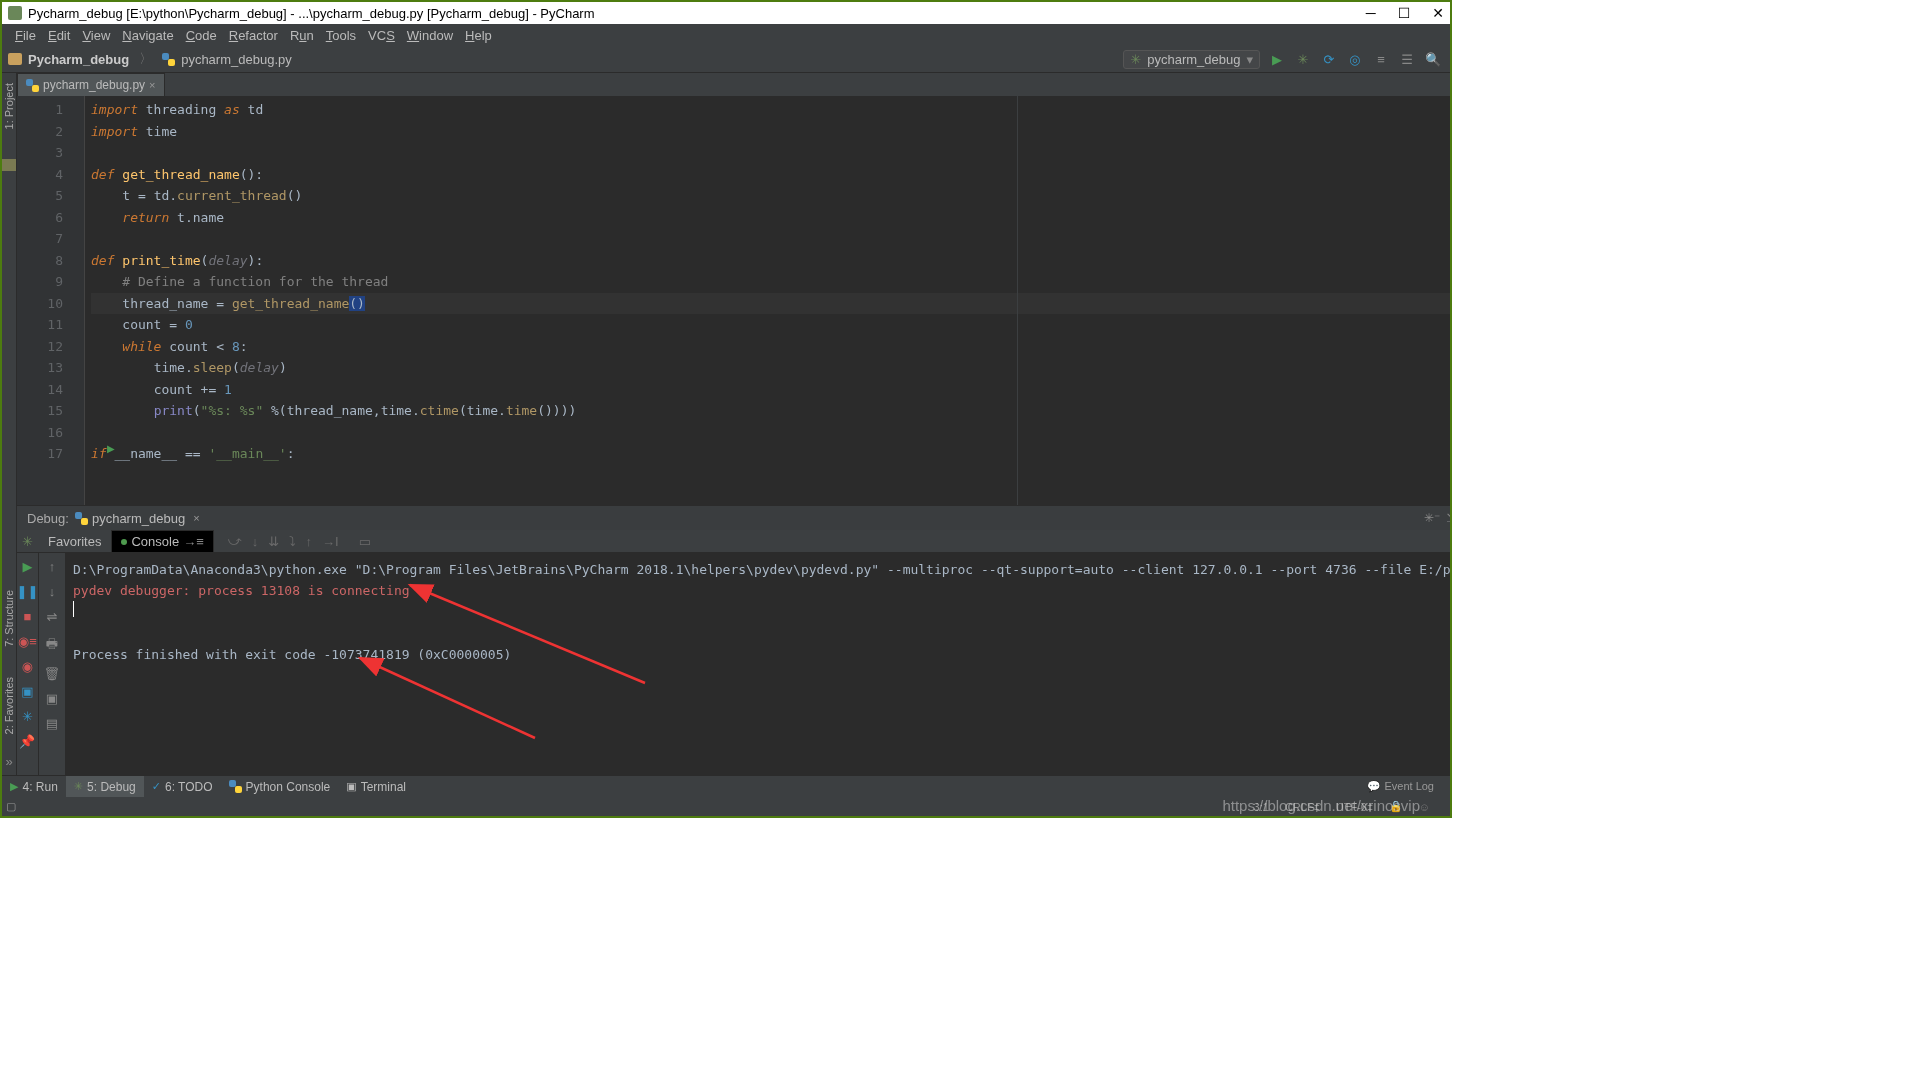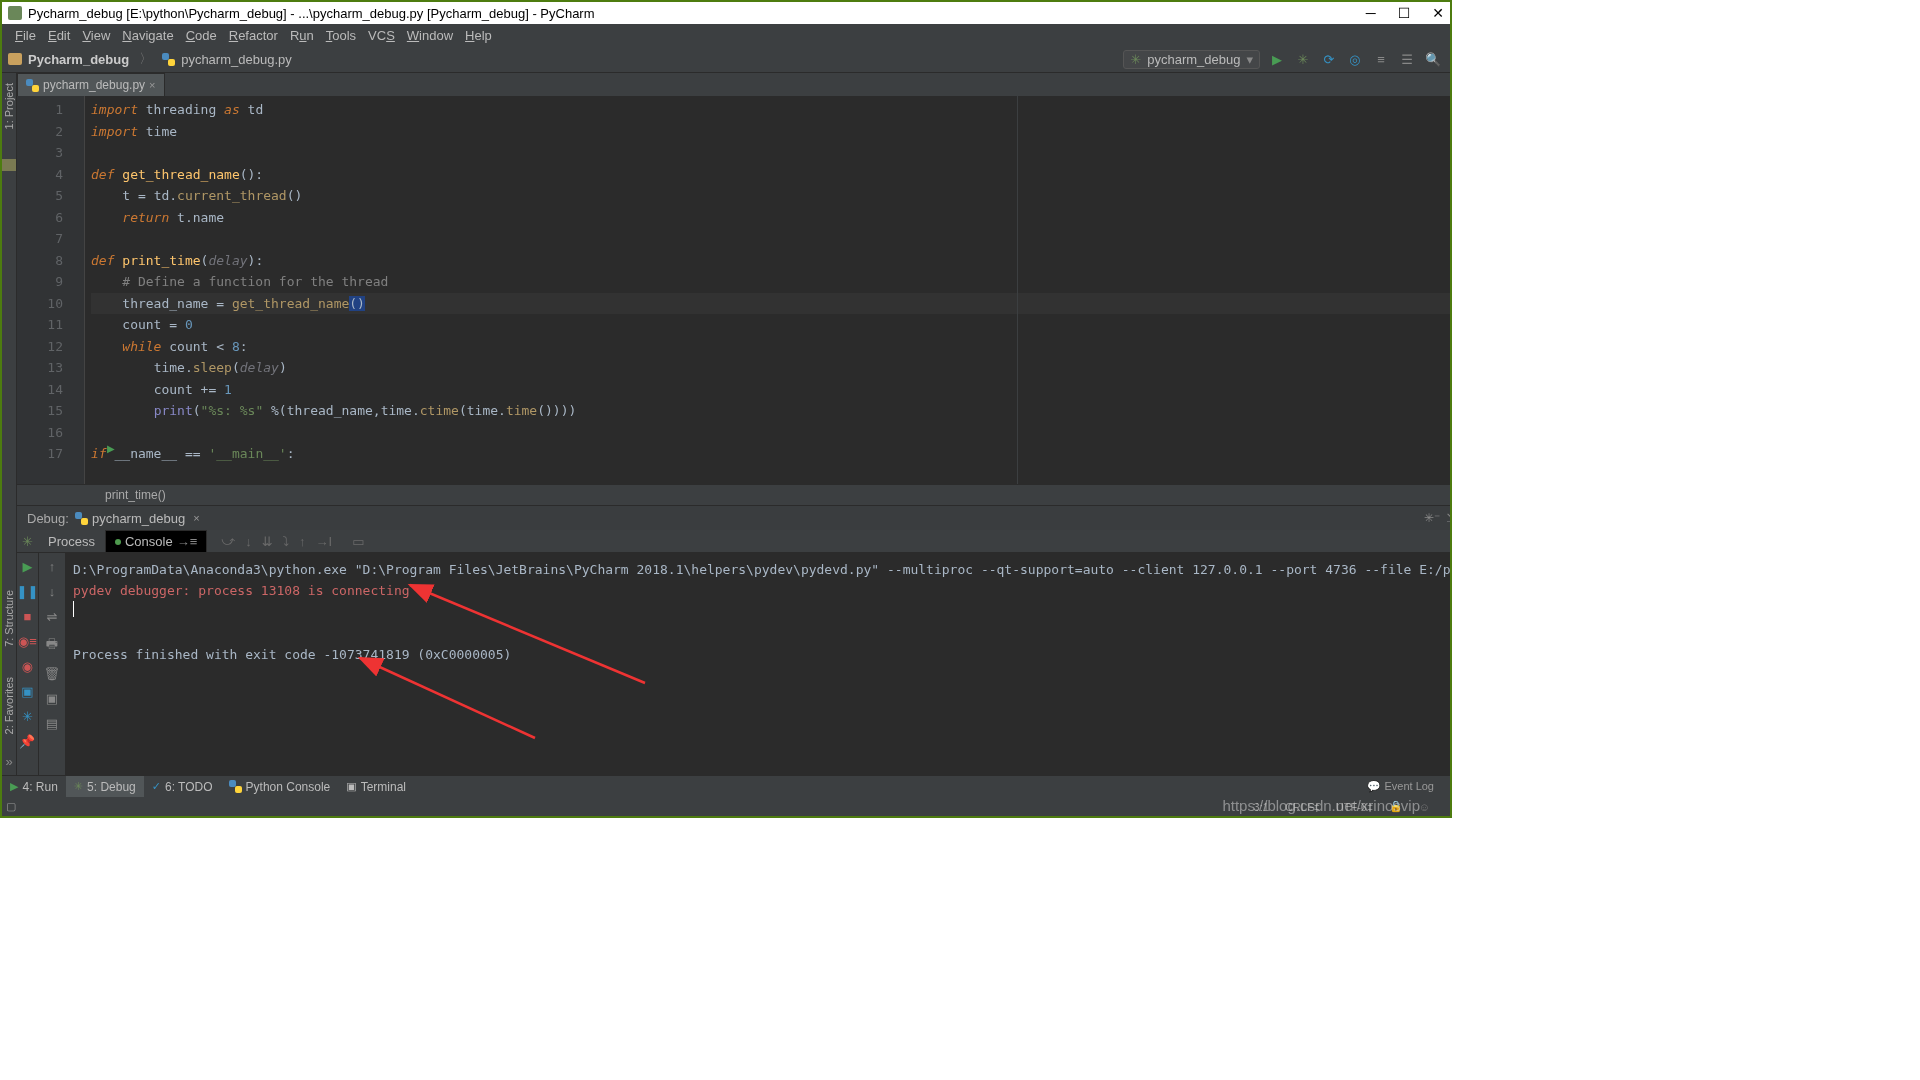--- a/index.html
+++ b/index.html
@@ -192,44 +192,41 @@
 <span class="hl-line">    <span class="c-id">thread_name</span> <span class="c-op">=</span> <span class="c-call">get_thread_name</span><span class="sel"><span class="c-op">()</span></span></span>
     <span class="c-id">count</span> <span class="c-op">=</span> <span class="c-num">0</span>
     <span class="c-kw">while</span> <span class="c-id">count</span> <span class="c-op">&lt;</span> <span class="c-num">8</span><span class="c-op">:</span>
         <span class="c-id">time.</span><span class="c-call">sleep</span><span class="c-op">(</span><span class="c-par">delay</span><span class="c-op">)</span>
         <span class="c-id">count</span> <span class="c-op">+=</span> <span class="c-num">1</span>
         <span class="c-sp">print</span><span class="c-op">(</span><span class="c-str">"%s: %s"</span> <span class="c-op">%(</span><span class="c-id">thread_name</span><span class="c-op">,</span><span class="c-id">time.</span><span class="c-call">ctime</span><span class="c-op">(</span><span class="c-id">time.</span><span class="c-call">time</span><span class="c-op">())))</span>
 
 <span class="c-kw">if</span> <span class="c-id">__name__</span> <span class="c-op">==</span> <span class="c-str">'__main__'</span><span class="c-op">:</span></div>
 
       </div>
-      <div class="breadfoot">
-          <span>print_time()</span>
-        </div>
 
       <div class="debugpanel">
         <div class="dphead">
           <span class="t1">Debug:</span>
           <span class="t2">
             <span class="pyicon"></span>
             <span>pycharm_debug</span>
             <span class="x">×</span>
           </span>
           <div class="ricons">
             <span class="ic">✳⁻</span>
             <span class="ic">⇲</span>
           </div>
         </div>
         <div class="dptabs">
           <div class="stripe">
               <span style="color:#6a8759;">✳</span>
             </div>
           <div class="dtcol">
             <div class="dt">
-                <span>Process</span>
+                <span>Favorites</span>
               </div>
             <div class="dt active">
                 <span class="dot"></span>
                 <span>Console</span> 
                 <span style="color:#888;">→≡</span>
               </div>
           </div>
           <div class="steps">
             <span class="s">⤻</span>
             <span class="s">↓</span>

